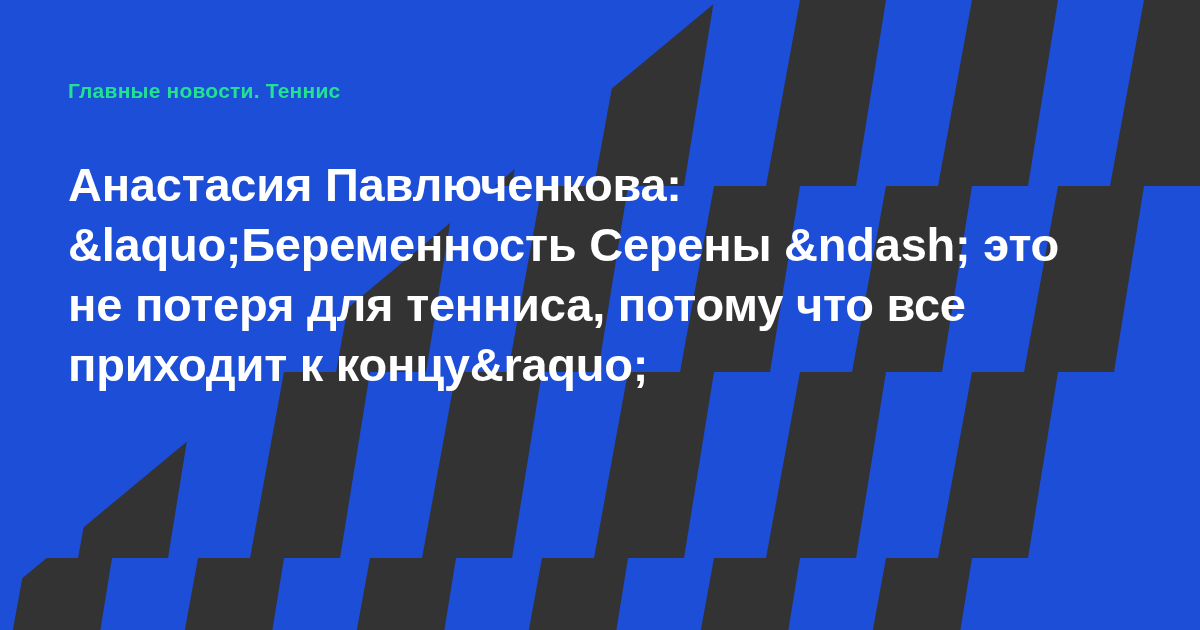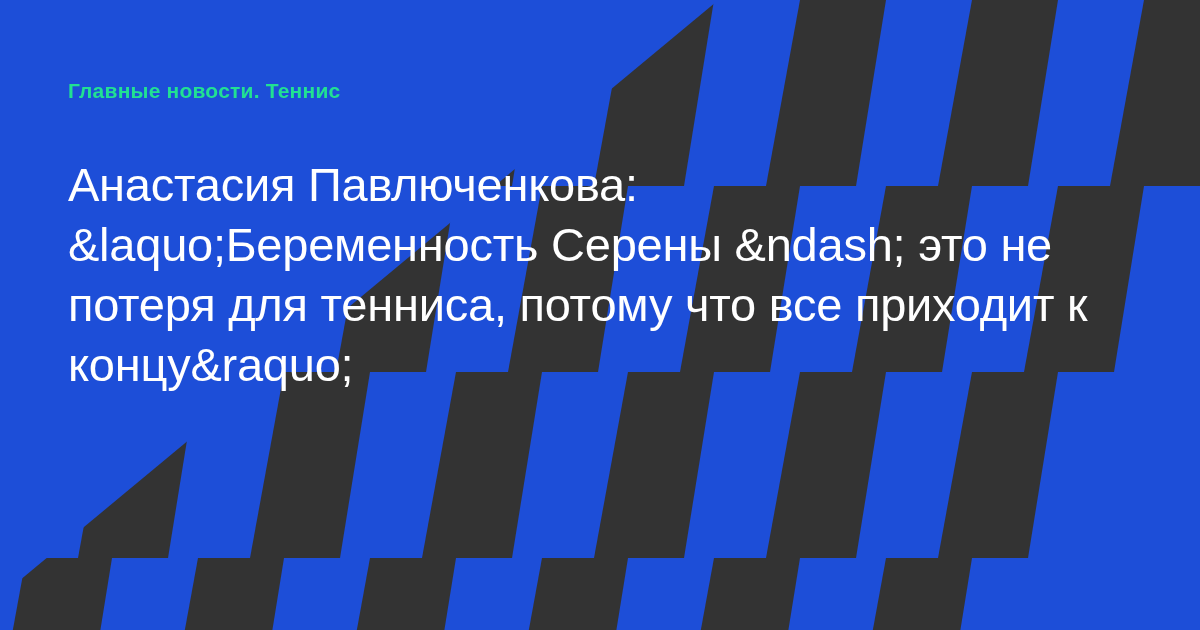--- a/index.html
+++ b/index.html
@@ -41,21 +41,21 @@
     font-weight: 700;
     letter-spacing: 0.01em;
     line-height: 1.2;
     margin: 0 0 52px 0;
     white-space: nowrap;
   }
 
   #headline {
     margin: 0;
     font-size: 47px;
-    font-weight: 400;
+    font-weight: 700;
     line-height: 60px;
     letter-spacing: -0.005em;
     max-width: 1075px;
     word-wrap: break-word;
   }
 </style>
 </head>
 <body>
 
 <div id="card" style="background: #1d4ed8;">

